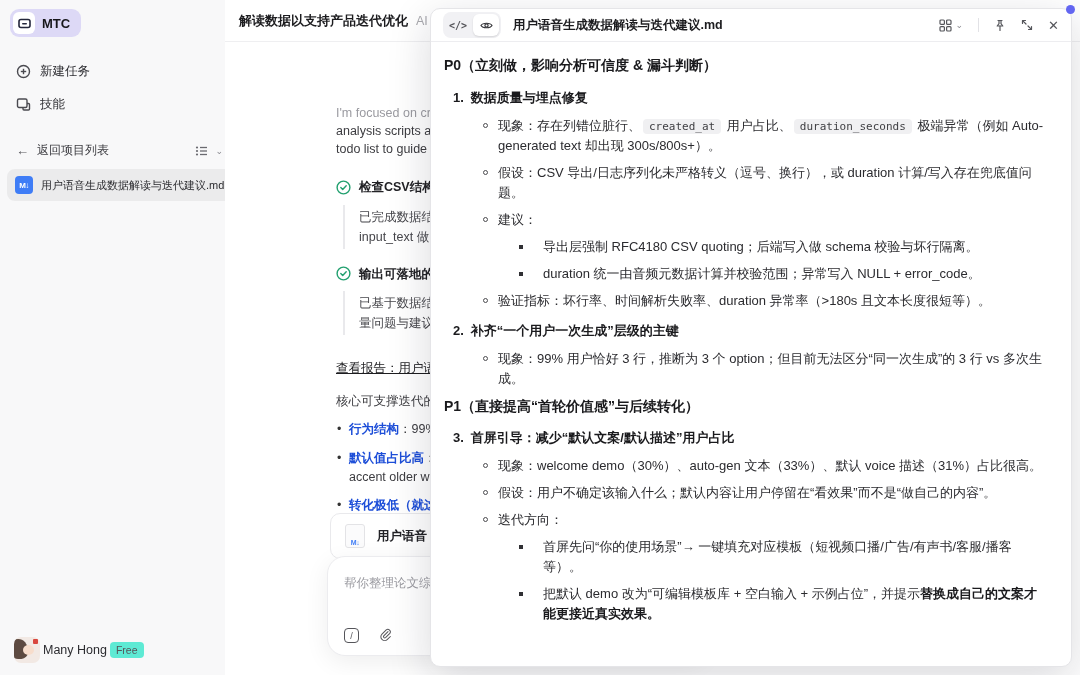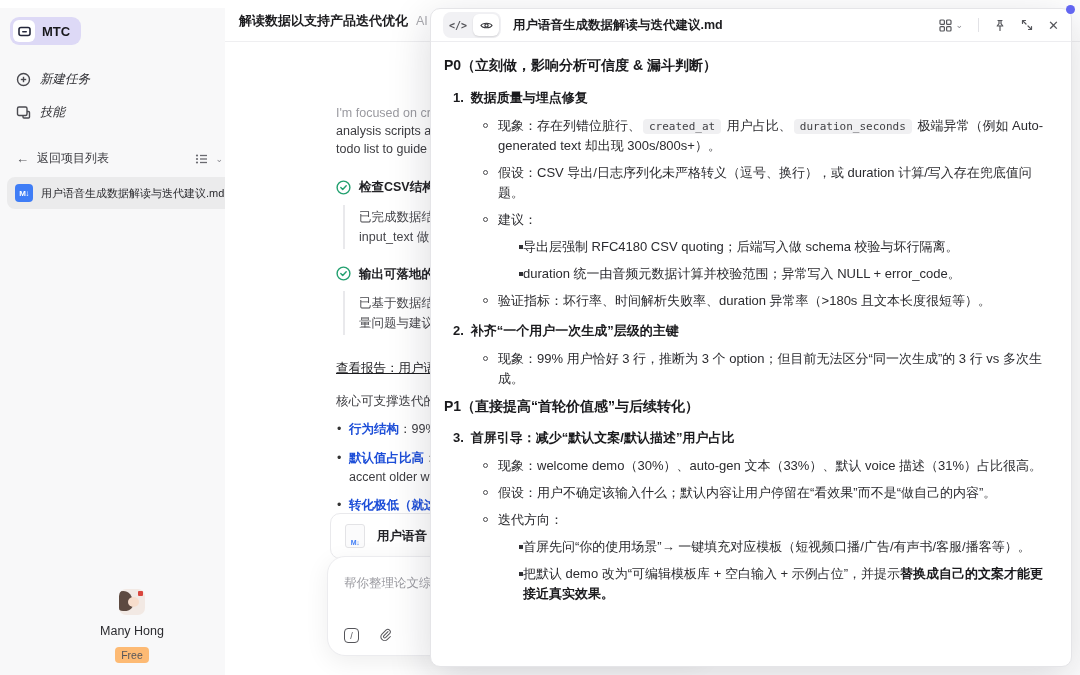--- a/index.html
+++ b/index.html
@@ -1,45 +1,45 @@
 <!DOCTYPE html>
 <html><head>
 <meta charset="utf-8">
 <style>
   * { margin:0; padding:0; box-sizing:border-box; }
   html,body { width:1080px; height:675px; overflow:hidden; }
   body { font-family:"Liberation Sans",sans-serif; background:#fff; color:#222; position:relative; }
 
   
-  .sidebar { position:absolute; left:0; top:8px; bottom:0; width:265px; background:#f8f8f9; border-right:1px solid #ebebed; }
+  .sidebar { position:absolute; left:0; top:0; bottom:0; width:265px; background:#f8f8f9; border-right:1px solid #ebebed; }
   .sb-top { display:flex; align-items:center; justify-content:space-between; padding:9px 14px 9px 10px; }
   .logo-pill { display:flex; align-items:center; gap:7px; background:#ddd9f6; border-radius:9px; padding:3px 11px 3px 3px; cursor:pointer; }
   .logo-ic { width:22px; height:22px; background:#fff; border-radius:6px; display:flex; align-items:center; justify-content:center; }
   .logo-tx { font-size:13px; font-weight:700; color:#17171a; }
   .sb-collapse { color:#5b5b60; display:flex; cursor:pointer; }
   .sb-item { display:flex; align-items:center; gap:9px; margin:2px 8px; padding:7px 8px; border-radius:8px; font-size:12.5px; color:#2e2e33; cursor:pointer; }
   .sb-item svg { flex:none; }
-  .sb-nav { margin-top:10px;font-style:italic; }
+  .sb-nav { margin-top:10px; }
   .sb-back { display:flex; align-items:center; gap:8px; margin:16px 8px 4px; padding:6px 4px 6px 8px; font-size:12px; color:#3c3c41; }
   .sb-back .bk { font-size:13px; color:#55555a; cursor:pointer; }
   .sb-back-label { flex:1; cursor:pointer; }
   .sb-back-ics { display:flex; align-items:center; gap:7px; color:#6a6a70; }
   .sb-back-ics .vdiv { width:1px; height:12px; background:#dddde0; }
   .sb-back-ics .chev { font-size:9px; color:#8a8a90; }
   .sb-back-ics .dots { font-size:13px; letter-spacing:1px; cursor:pointer; }
   .sb-file { display:flex; align-items:center; gap:8px; margin:4px 7px; padding:7px 8px; background:#ebebec; border-radius:8px; cursor:pointer; }
   .md-ic { width:18px; height:18px; flex:none; background:#3f7df6; color:#fff; border-radius:4px; font-size:8px; font-weight:700; display:flex; align-items:center; justify-content:center; letter-spacing:-0.5px; }
   .sb-file-tx { font-size:11px; color:#2a2a2e; white-space:nowrap; overflow:hidden; }
-  .sb-user { position:absolute; left:0; right:0; bottom:0; display:flex; align-items:center; gap:9px; padding:12px 14px;flex-direction:column; }
+  .sb-user { position:absolute; left:0; right:0; bottom:0; display:flex; align-items:center; gap:3px; padding:12px 14px; }
   .avatar { width:26px; height:26px; border-radius:7px; background:#f2e9e4; position:relative; overflow:hidden; flex:none; }
   .avatar .hair { position:absolute; left:-4px; top:2px; width:18px; height:20px; background:#5d4a41; border-radius:50% 60% 40% 50%; }
   .avatar .face { position:absolute; left:9px; top:8px; width:11px; height:10px; background:#f7ddcc; border-radius:50%; }
   .avatar .stamp { position:absolute; right:2px; top:2px; width:5px; height:5px; background:#d9463e; border-radius:1px; }
   .user-name { font-size:12.5px; color:#2c2c30; }
-  .badge { background:#fdba74; color:#55555a; font-size:10.5px; border-radius:4px; padding:2px 6px; }
+  .badge { background:#5eead4; color:#55555a; font-size:10.5px; border-radius:4px; padding:2px 6px; }
 
   
   .chat { position:absolute; left:225px; right:0; top:0; bottom:0; background:#fff; }
   .chat-head { height:42px; display:flex; align-items:center; gap:8px; padding:0 14px; border-bottom:1px solid #efeff1; white-space:nowrap; overflow:hidden; }
   .chat-title { font-size:13px; font-weight:700; color:#1c1c1f; }
   .chat-sub { font-size:12.5px; color:#a9a9ae; }
   .chat-body { position:absolute; left:111px; top:104px; width:360px; font-size:12.5px; line-height:1.45; color:#3c3c40; }
   .intro-dim { color:#9a9aa0; }
   .intro { margin-bottom:20px; }
   .step { display:flex; align-items:center; gap:8px; margin-top:16px; font-weight:700; color:#222226; font-size:12.5px; }
@@ -74,21 +74,21 @@
   .doc-actions .grid-g { display:flex; align-items:center; gap:4px; cursor:pointer; }
   .doc-actions .chev { font-size:9px; color:#8a8a90; }
   .x-ic { font-size:13px; cursor:pointer; color:#55565b; }
   .ic-btn { display:flex; cursor:pointer; }
 
   .doc { padding:11px 22px 0 13px; font-size:13px; line-height:1.54; color:#2b2b2f; }
   .blk.h3 { font-size:14px; font-weight:700; color:#1a1a1d; margin:0 0 11px; }
   .blk.h3:first-child { margin-top:2px; }
   .blk.num { display:flex; gap:7px; margin:10px 0 8px 9px; font-weight:700; color:#1a1a1d; }
   .blk.o { display:flex; gap:10px; margin:7px 0 7px 39px; }
-  .blk.sq { display:flex; gap:0; margin:7px 0 7px 75px; }
+  .blk.sq { display:flex; gap:20px; margin:7px 0 7px 75px; }
   .mk { flex:none; }
   .o > .mk { width:5px; height:5px; border:1.2px solid #4c4c50; border-radius:50%; margin-top:7px; }
   .sq > .mk { width:4px; height:4px; background:#303034; margin-top:8px; }
   .blk code { font-family:"DejaVu Sans Mono",monospace; font-size:11px; background:#f0f0f2; color:#3e3e42; border-radius:4px; padding:1px 6px; margin:0 2px; }
   .blk strong { font-weight:700; color:#1a1a1d; }
 </style>
 </head>
 <body>
 
 <aside class="sidebar">

